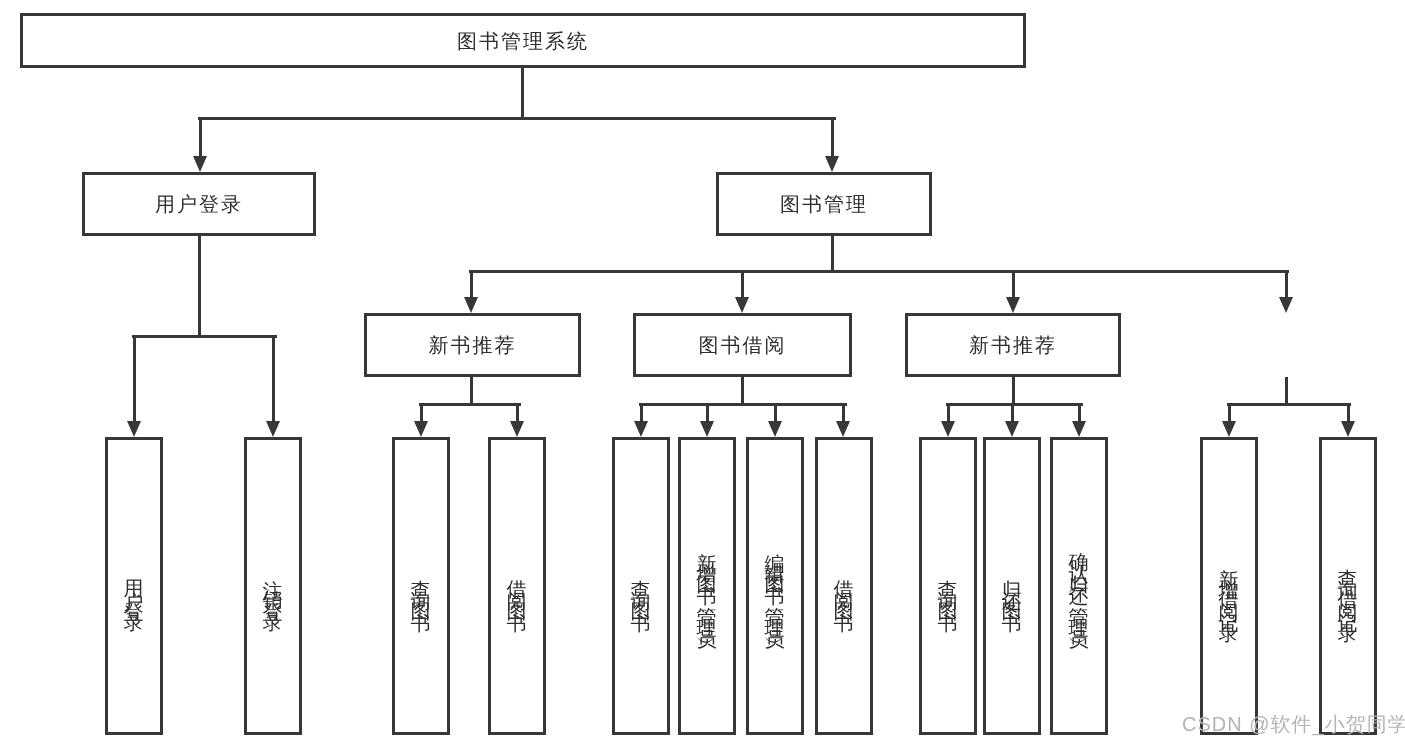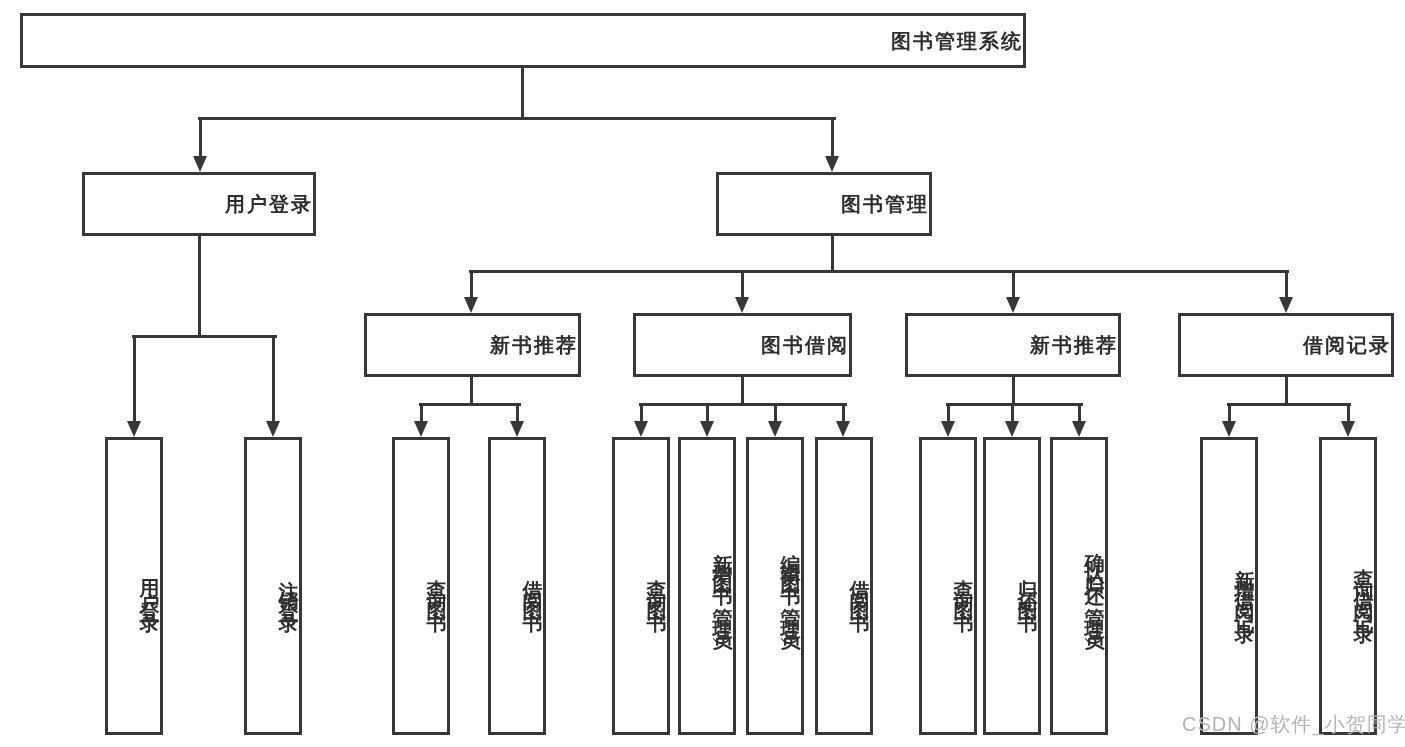--- a/index.html
+++ b/index.html
@@ -11,23 +11,22 @@
     overflow: hidden;
     font-family: "Liberation Sans", "DejaVu Sans", sans-serif;
   }
   .node {
     position: absolute;
     box-sizing: border-box;
     background: #ffffff;
     border: 3px solid #373737;
     display: flex;
     align-items: center;
-    justify-content: flex-end;
+    justify-content: center;
     z-index: 2;
-    font-weight: bold;
   }
   .node .label {
     color: #2e2e2e;
     line-height: 1;
     white-space: nowrap;
   }
   .node.h .label {
     font-size: 20px;
     letter-spacing: 2px;
   }
@@ -130,23 +129,20 @@
     </div>
     <div class="node h" style="left: 364px; top: 313px; width: 217px; height: 64px;">
       <span class="label">新书推荐</span>
     </div>
     <div class="node h" style="left: 633px; top: 313px; width: 219px; height: 64px;">
       <span class="label">图书借阅</span>
     </div>
     <div class="node h" style="left: 905px; top: 313px; width: 216px; height: 64px;">
       <span class="label">新书推荐</span>
     </div>
-    <div class="node h" style="left: 1178px; top: 313px; width: 216px; height: 64px;">
-      <span class="label">借阅记录</span>
-    </div>
     <div class="node v" style="left: 105px; top: 437px; width: 58px; height: 298px;">
       <span class="label">用户登录</span>
     </div>
     <div class="node v" style="left: 244px; top: 437px; width: 58px; height: 298px;">
       <span class="label">注销登录</span>
     </div>
     <div class="node v" style="left: 392px; top: 437px; width: 58px; height: 298px;">
       <span class="label">查询图书</span>
     </div>
     <div class="node v" style="left: 488px; top: 437px; width: 58px; height: 298px;">

